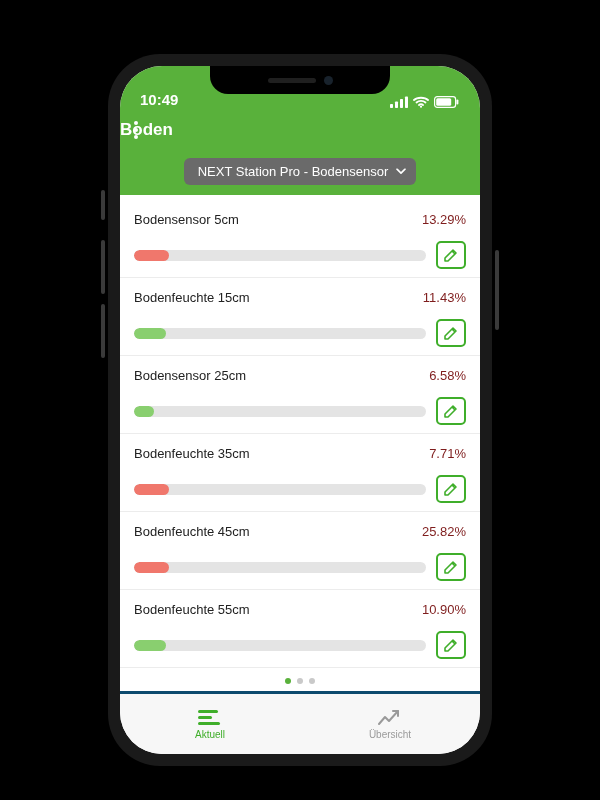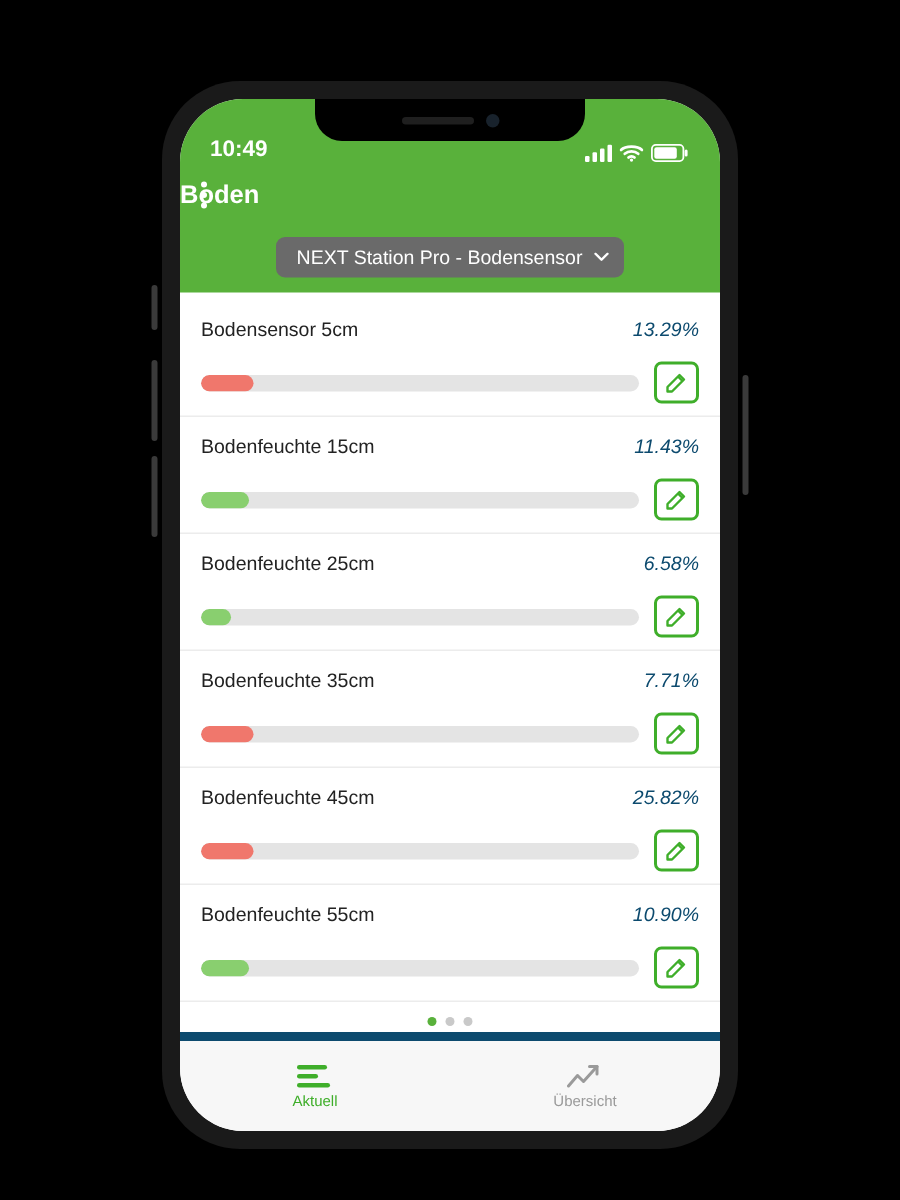--- a/index.html
+++ b/index.html
@@ -101,21 +101,21 @@
   }
 
   .row {
     padding:12px 14px 8px 14px;
     border-bottom:1px solid #ececec;
   }
   .row .line1 {
     display:flex; justify-content:space-between; align-items:baseline;
     font-size:13px; color:#222;
   }
-  .row .line1 .val { font-size:13px; color:#0c4a6e;font-style:italic; }
+  .row .line1 .val { font-size:13px; color:#7f1d1d; }
   .row .line2 {
     display:flex; align-items:center; gap:10px;
     margin-top:14px;
   }
   .bar {
     flex:1; height:11px; background:#e4e4e4; border-radius:6px; position:relative; overflow:hidden;
   }
   .bar .fill {
     position:absolute; left:0; top:0; bottom:0;
     border-radius:6px;
@@ -132,21 +132,21 @@
   .pager {
     display:flex; gap:6px; justify-content:center;
     padding:10px 0 6px 0;
   }
   .pager span { width:6px; height:6px; border-radius:50%; background:#c9c9c9; }
   .pager span.active { background:#59b13b; }
 
   .tabbar {
     position:absolute; left:0; right:0; bottom:0; height:60px;
     background:#f7f7f7;
-    border-top:6px solid #0c4a6e;
+    border-top:3px solid #0c4a6e;
     display:flex;
   }
   .tab {
     flex:1; display:flex; flex-direction:column; align-items:center; justify-content:center;
     gap:2px;
     font-size:10px; color:#9a9a9a;
   }
   .tab.active { color:#3fae2a; }
 
   svg { display:block; }
@@ -256,21 +256,21 @@
                   <svg width="16" height="16" viewBox="0 0 16 16">
                     <path d="M2 11 L10 3 L13 6 L5 14 L2 14 Z" fill="none" stroke="#3fae2a" stroke-width="1.6" stroke-linejoin="round"></path>
                     <path d="M9 4 L12 7" stroke="#3fae2a" stroke-width="1.6"></path>
                   </svg>
                 </span>
               </div>
             </div>
           </div>
           <div class="row">
             <div class="line1">
-              <span>Bodenfeuchte 25cm</span>
+              <span>Bodensensor 25cm</span>
               <span class="val">6.58%</span>
             </div>
             <div class="line2">
               <div class="bar">
                 <div class="fill green" style="width:7%"></div>
               </div>
               <div class="editbtn">
                 <span>
                   <svg width="16" height="16" viewBox="0 0 16 16">
                     <path d="M2 11 L10 3 L13 6 L5 14 L2 14 Z" fill="none" stroke="#3fae2a" stroke-width="1.6" stroke-linejoin="round"></path>

